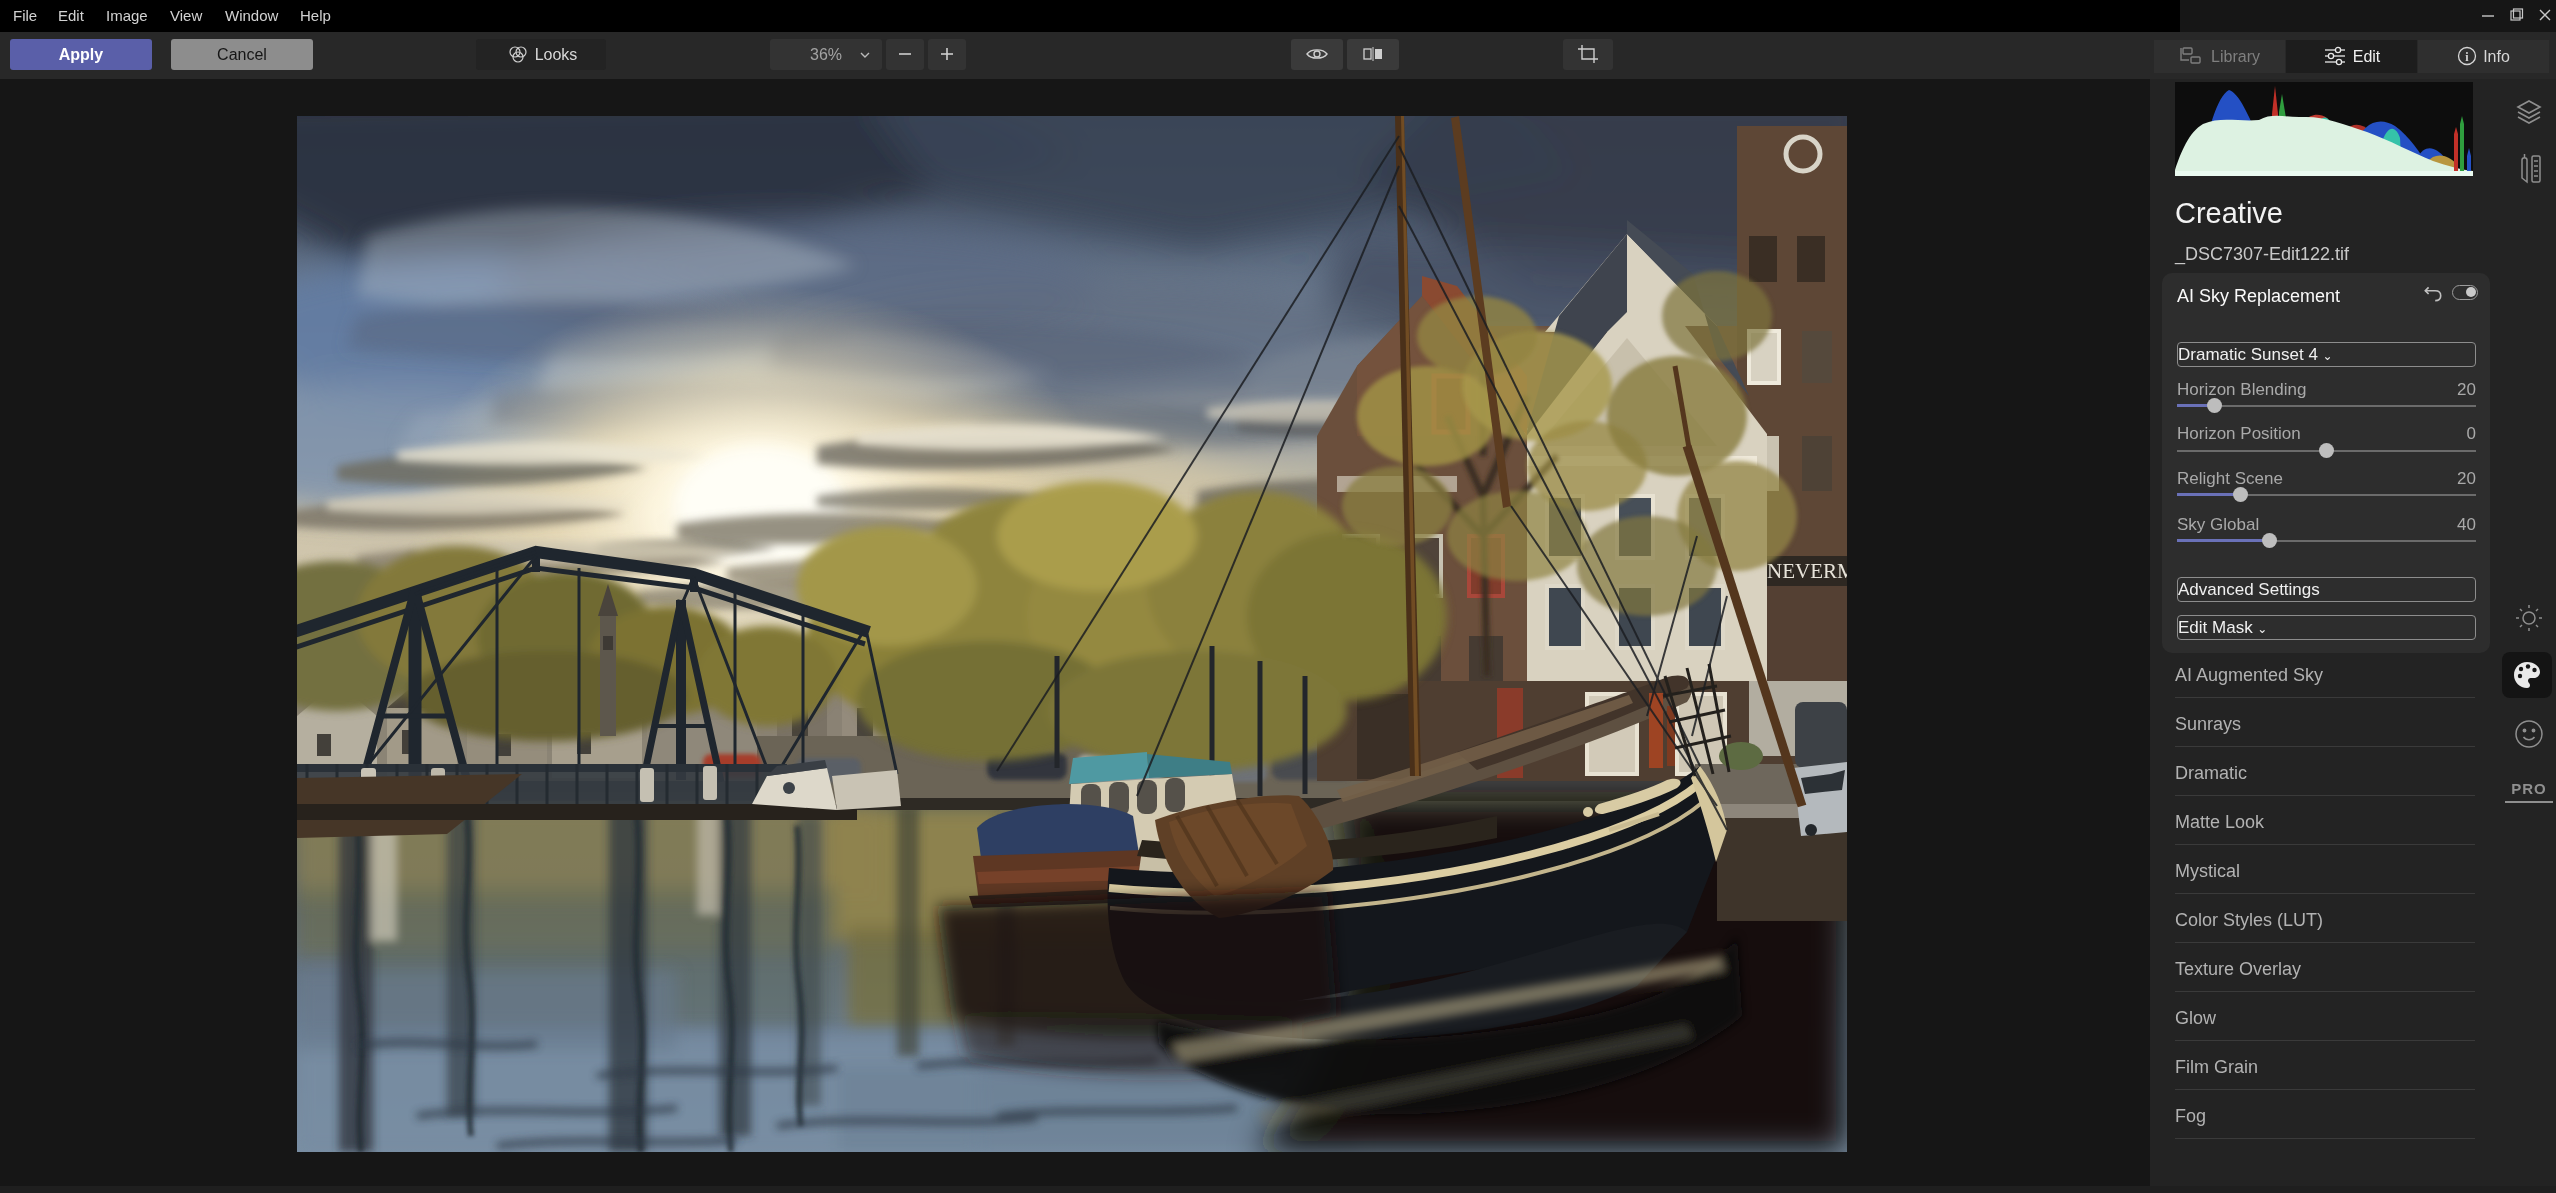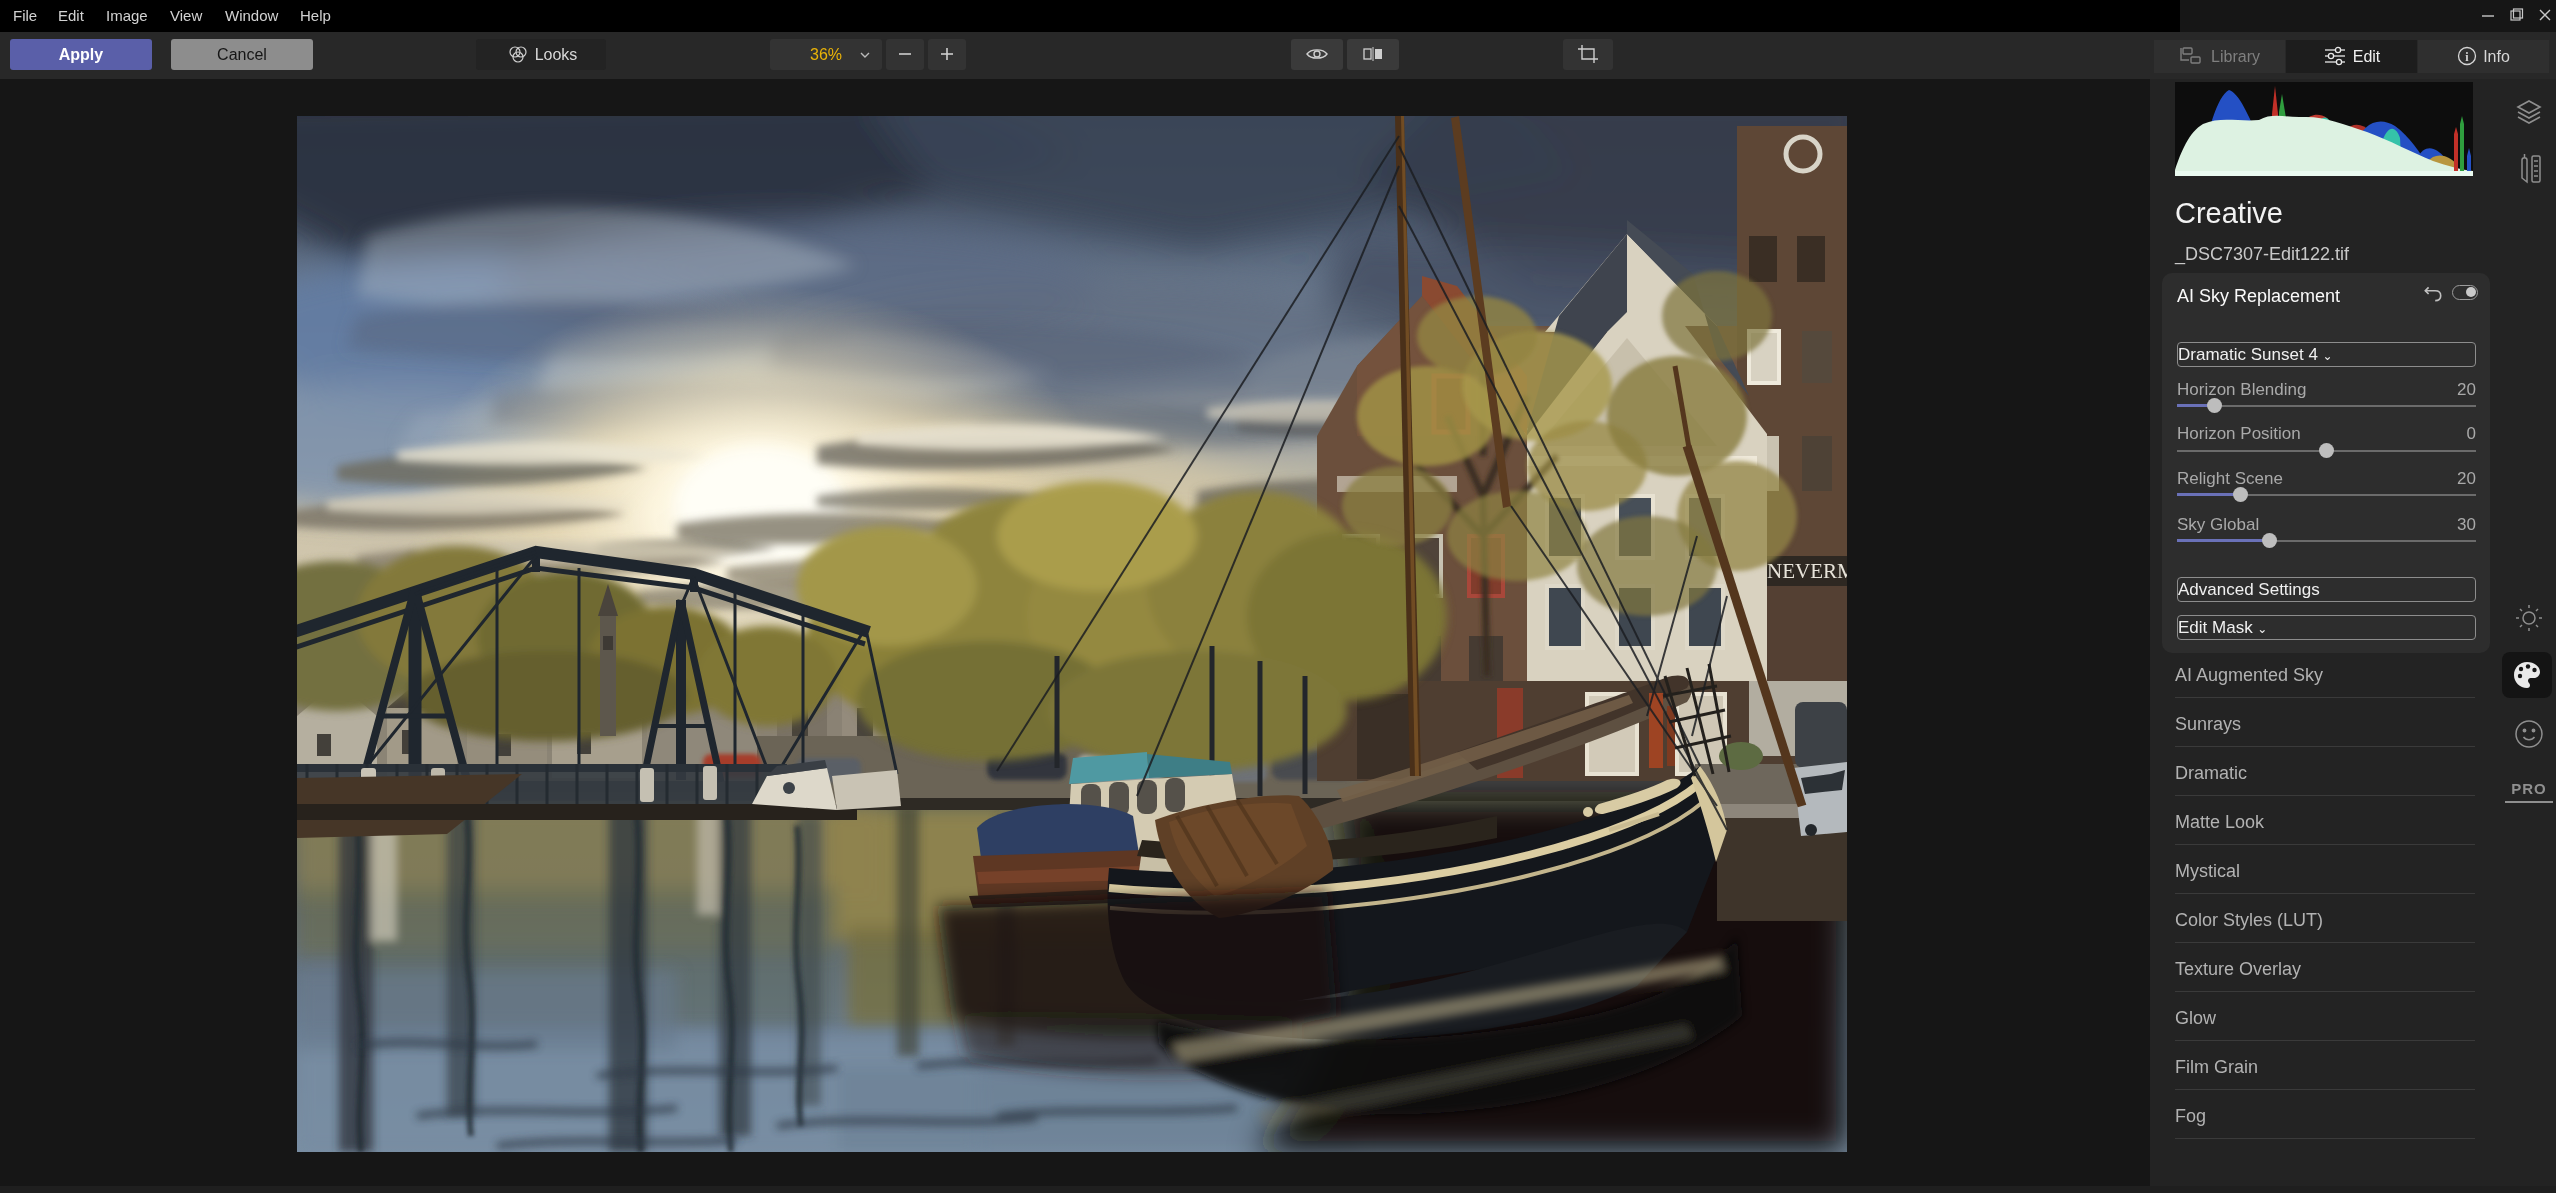--- a/index.html
+++ b/index.html
@@ -42,21 +42,21 @@
 </div>
 <div id="toolbar">
   <div class="btn" style="left:10px;width:142px;background:#5a5fa9;color:#fff;font-weight:bold;">Apply</div>
   <div class="btn" style="left:171px;width:142px;background:#8d8d8d;color:#161616;">Cancel</div>
   <div class="btn" style="left:476px;width:130px;background:#232323;color:#d8d8d8;">
     <svg width="26" height="22" viewBox="0 0 26 22" style="vertical-align:-6px;margin-right:4px;">
       <circle cx="10" cy="8" r="5" fill="none" stroke="#cfcfcf" stroke-width="1.2"></circle>
       <circle cx="16" cy="8" r="5" fill="none" stroke="#cfcfcf" stroke-width="1.2"></circle>
       <circle cx="13" cy="13" r="5" fill="none" stroke="#cfcfcf" stroke-width="1.2"></circle>
     </svg>Looks</div>
-  <div class="btn" style="left:770px;width:112px;background:#333333;color:#eab308;">36%<svg width="10" height="7" viewBox="0 0 10 7" style="position:absolute;right:12px;top:13px;">
+  <div class="btn" style="left:770px;width:112px;background:#333333;color:#a3a3a3;">36%<svg width="10" height="7" viewBox="0 0 10 7" style="position:absolute;right:12px;top:13px;">
         <path d="M1 1 L5 5 L9 1" fill="none" stroke="#bbb" stroke-width="1.4"></path>
       </svg></div>
   <div class="btn" style="left:886px;width:38px;background:#333333;color:#cfcfcf;"><svg width="14" height="14" viewBox="0 0 14 14" style="margin-top:8px;">
         <line x1="1" y1="7" x2="13" y2="7" stroke="#cfcfcf" stroke-width="1.6"></line>
       </svg></div>
   <div class="btn" style="left:928px;width:38px;background:#333333;color:#cfcfcf;"><svg width="14" height="14" viewBox="0 0 14 14" style="margin-top:8px;">
         <line x1="1" y1="7" x2="13" y2="7" stroke="#cfcfcf" stroke-width="1.6"></line>
         <line x1="7" y1="1" x2="7" y2="13" stroke="#cfcfcf" stroke-width="1.6"></line>
       </svg></div>
   <div class="btn" style="left:1291px;width:52px;background:#3a3a3a;"><svg width="24" height="18" viewBox="0 0 24 18" style="margin-top:6px;">
@@ -556,21 +556,21 @@
         <div class="tfill" style="width:0px;"></div>
         <div class="thumb" style="left:142px;"></div>
       </div>
     <div class="slabel" style="top:196px;">Relight Scene</div>
       <div class="sval" style="top:196px;">20</div>
     <div class="track" style="top:221px;">
         <div class="tfill" style="width:63px;"></div>
         <div class="thumb" style="left:56px;"></div>
       </div>
     <div class="slabel" style="top:242px;">Sky Global</div>
-      <div class="sval" style="top:242px;">30</div>
+      <div class="sval" style="top:242px;">40</div>
     <div class="track" style="top:267px;">
         <div class="tfill" style="width:92px;"></div>
         <div class="thumb" style="left:85px;"></div>
       </div>
     <div class="outlinebtn" style="top:304px;">Advanced Settings</div>
     <div class="outlinebtn" style="top:342px;">Edit Mask <span style="font-size:12px;">⌄</span></div>
   </div>
   <div class="listitem" style="top:586px;">AI Augmented Sky</div>
     <div class="sep" style="top:618px;"></div>
   <div class="listitem" style="top:635px;">Sunrays</div>

